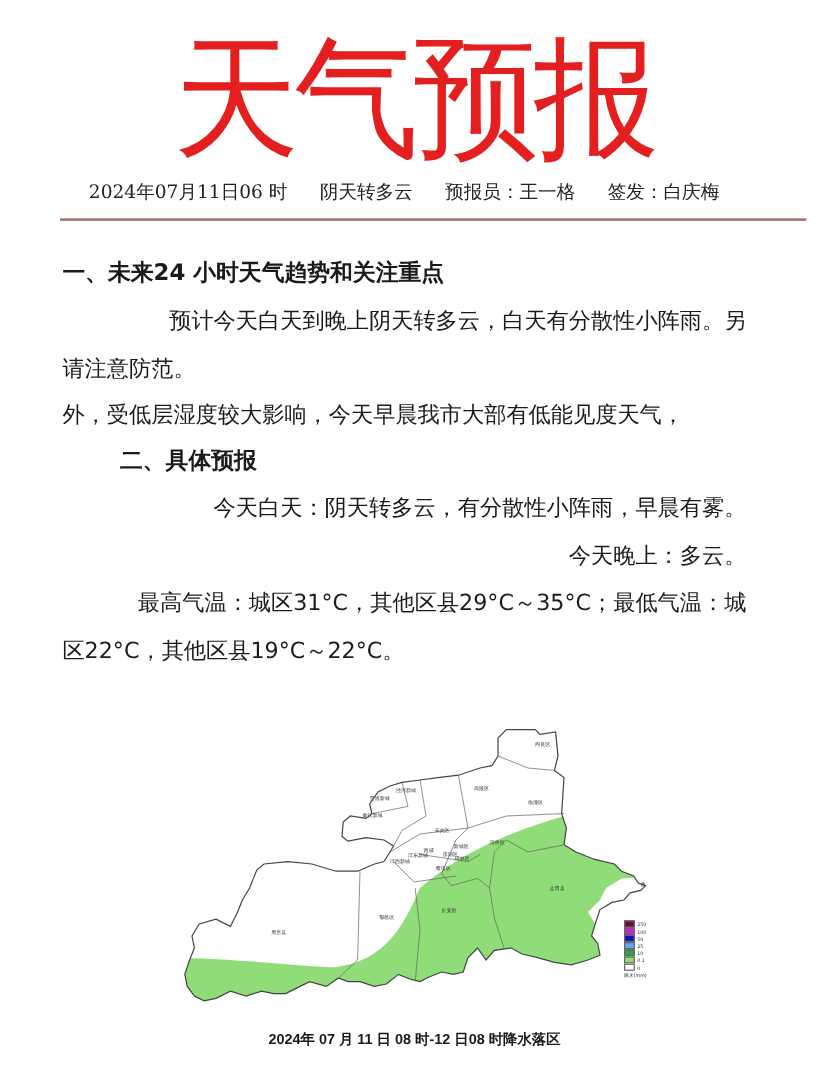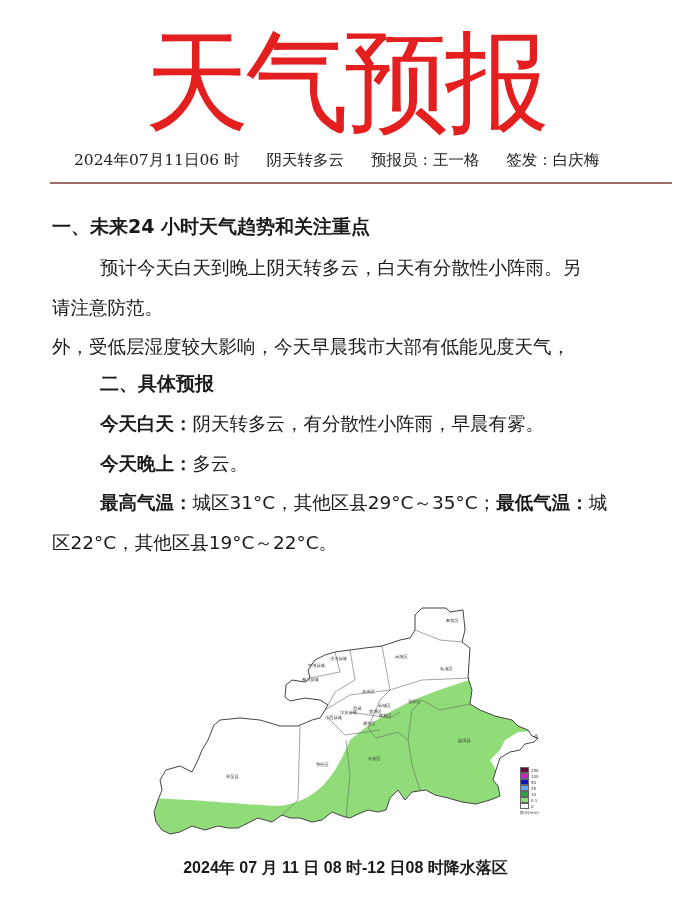--- a/index.html
+++ b/index.html
@@ -23,28 +23,28 @@
       position: absolute; left: 50px; width: 622px; top: 182px; height: 2px;
       background: #9c6a6a;
     }
     .h {
       position: absolute; left: 52px; font-size: 19px; font-weight: bold; white-space: nowrap;
     }
     .p {
       position: absolute; left: 52px; width: 570px; font-size: 18.5px; line-height: 39.5px;
       white-space: nowrap;
     }
-    .p .b { font-weight: bold; }
-    .indent { padding-left: 48px; }
+    .p .b { font-weight: normal; }
+    .indent { padding-left: 48px; text-align: right; }
     .map {
       position: absolute; left: 150px; top: 600px; width: 400px; height: 260px;
     }
     .caption {
       position: absolute; left: 1px; right: 0; top: 858px; text-align: center;
-      font-size: 16px; font-weight: bold; font-family: "Liberation Sans", sans-serif;
+      font-size: 12px; font-weight: bold; font-family: "Liberation Sans", sans-serif;
     }
     .legend {
       position: absolute; left: 520px; top: 767px; width: 30px;
     }
     .legend .row { display: flex; align-items: center; height: 6px; }
     .legend .sw { width: 9px; height: 6px; border: 0.5px solid #666; box-sizing: border-box; }
     .legend .lb { font-size: 4px; margin-left: 2px; color: #333; font-family: "DejaVu Sans", sans-serif; }
     .legend .unit { font-size: 4px; color: #333; margin-top: 1px; }
     .lbl { font-size: 4.2px; fill: #333; font-family: "DejaVu Sans", sans-serif; }
   </style>

